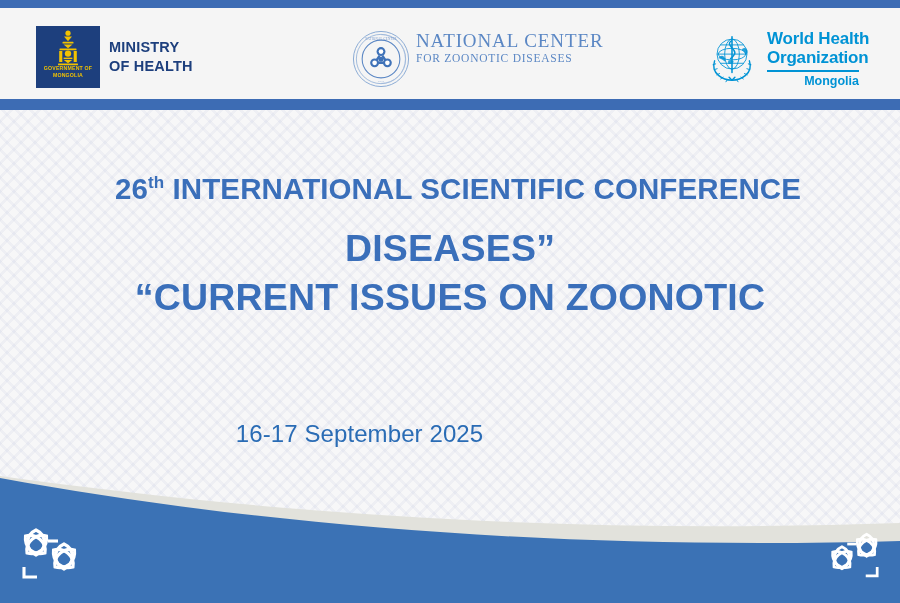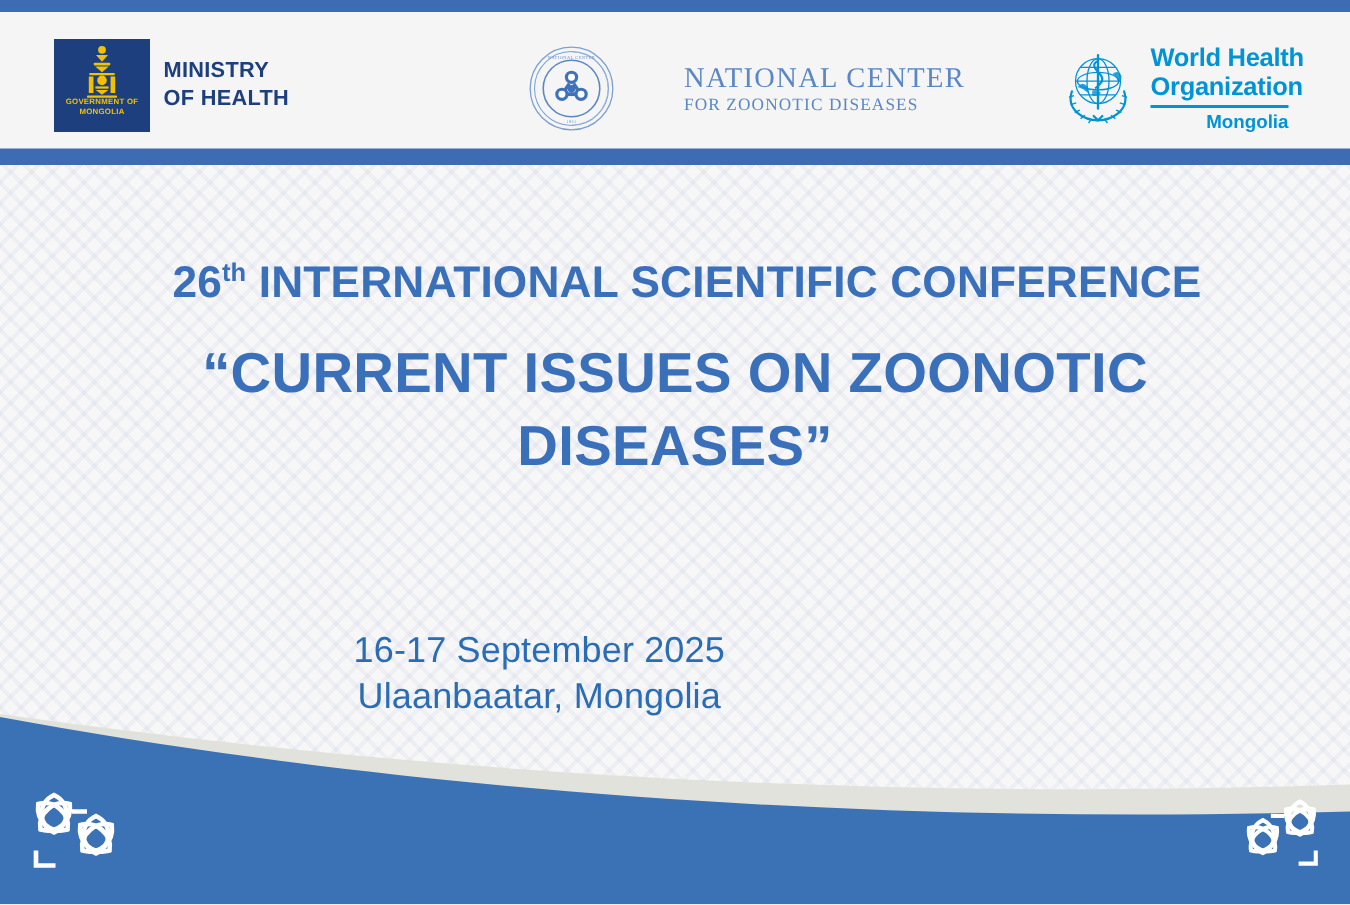--- a/index.html
+++ b/index.html
@@ -72,22 +72,21 @@
     font-size: 14.5px;
     font-weight: bold;
     line-height: 19px;
     letter-spacing: 0.2px;
   }
 
   .logo-ncz {
     position: absolute;
     left: 352px; top: 22px;
     display: flex;
-    align-items: center;
-    gap: 40px;
+    align-items: flex-start;
   }
   .ncz-seal { width: 58px; height: 58px; flex: none; }
   .ncz-text { margin-left: 6px; color: #5b87c4; }
   .ncz-text .l1 {
     font-family: "Liberation Serif", serif;
     font-size: 19px;
     letter-spacing: 0.9px;
     line-height: 21px;
   }
   .ncz-text .l2 {
@@ -309,28 +308,27 @@
     </div>
   </div>
 
   <div class="band-header-rule"></div>
 
   <div class="body-area">
 
     <div class="title-block">
       <div class="title-line1"><span>26</span><sup>th</sup><span> INTERNATIONAL SCIENTIFIC CONFERENCE</span></div>
       <div class="title-main">
+        <div>DISEASES”</div>
         <div>“CURRENT ISSUES ON ZOONOTIC</div>
-        <div>DISEASES”</div>
       </div>
     </div>
 
     <div class="meta-block">
       <div class="meta-line">16-17 September 2025</div>
-      <div class="meta-line">Ulaanbaatar, Mongolia</div>
     </div>
   </div>
 
   <svg class="waves" viewBox="0 0 900 603" preserveAspectRatio="none">
     <path d="M0,476 C260,512 560,535 900,523 L900,603 L0,603 Z" fill="#e2e2dc"></path>
     <path d="M0,478 C250,524 560,551 900,541 L900,603 L0,603 Z" fill="#3b72b5"></path>
   </svg>
 
   <svg class="knot-left" viewBox="0 0 84 62">
     <g fill="none" stroke="#ffffff" stroke-width="3.1">

